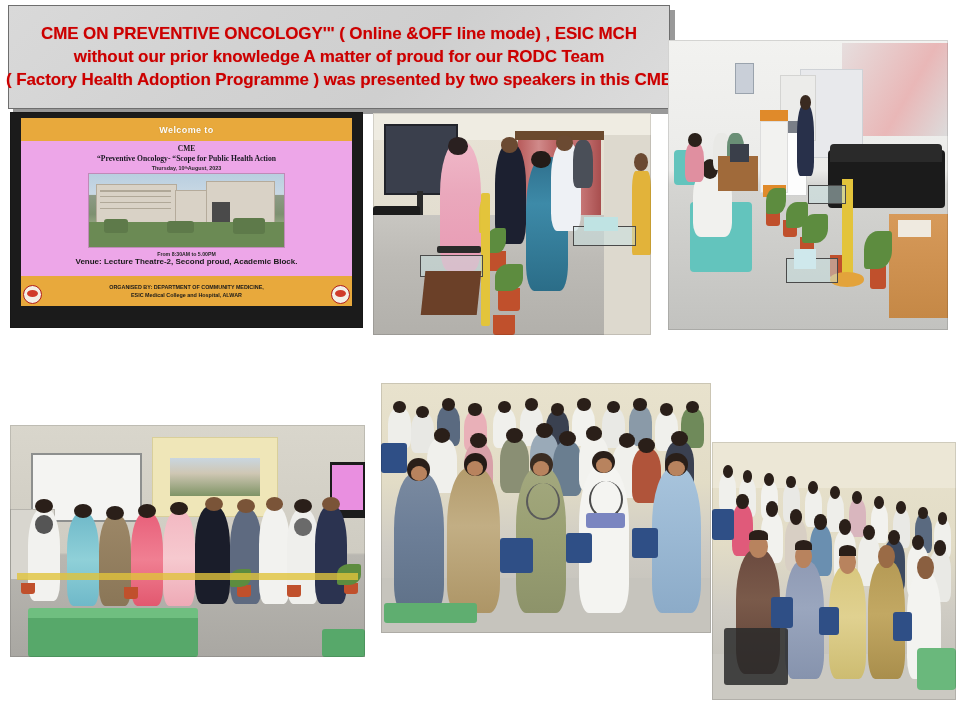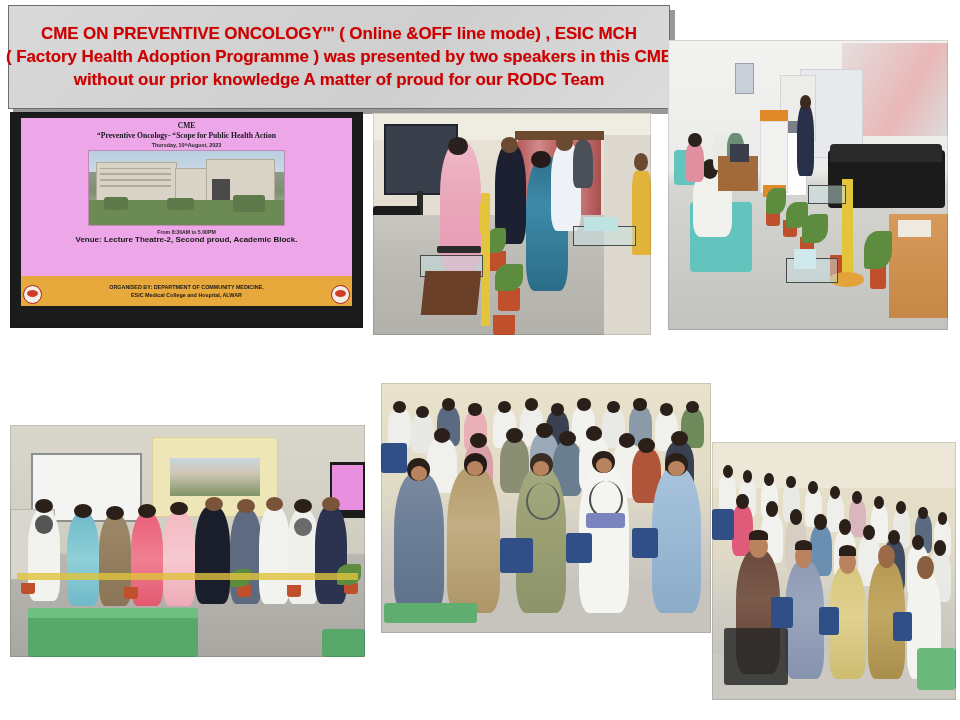--- a/index.html
+++ b/index.html
@@ -113,29 +113,32 @@
 
   .ph-border{position:absolute;inset:0;border:1px solid rgba(0,0,0,0.12);pointer-events:none;}
 </style>
 </head>
 <body>
 
 <div class="slide">
 
   <div class="title-box">
     <div class="title-line">CME   ON   PREVENTIVE ONCOLOGY''' ( Online &amp;OFF line mode) , ESIC MCH</div>
+    <div class="title-line">without our prior knowledge  A matter of proud for our RODC Team</div>
     <div class="title-line">( Factory Health Adoption Programme ) was presented by two speakers in this CME</div>
-    <div class="title-line">without our prior knowledge  A matter of proud for our RODC Team</div>
   </div>
 
   <div class="photo" id="p1">
     <div class="inner">
       <div class="tv"></div>
       <div class="tv-screen">
         <div class="poster">
+          <div class="poster-top">
+            <span class="poster-welcome">Welcome to</span>
+          </div>
           <div class="poster-cme">CME</div>
           <div class="poster-theme">“Preventive Oncology- “Scope for Public Health Action</div>
           <div class="poster-date">Thursday, 10ᵗʰAugust, 2023</div>
 
           <div class="poster-img">
             <div class="bld" style="left:4%;top:14%;width:40%;height:52%;"></div>
             <div class="bld" style="left:44%;top:22%;width:16%;height:44%;"></div>
             <div class="bld" style="left:60%;top:10%;width:34%;height:58%;"></div>
             <div class="bld2" style="left:63%;top:38%;width:9%;height:30%;background:#4a4a4a;"></div>
             <div class="bld2" style="left:6%;top:22%;width:36%;height:2%;background:#b0a898;"></div>

